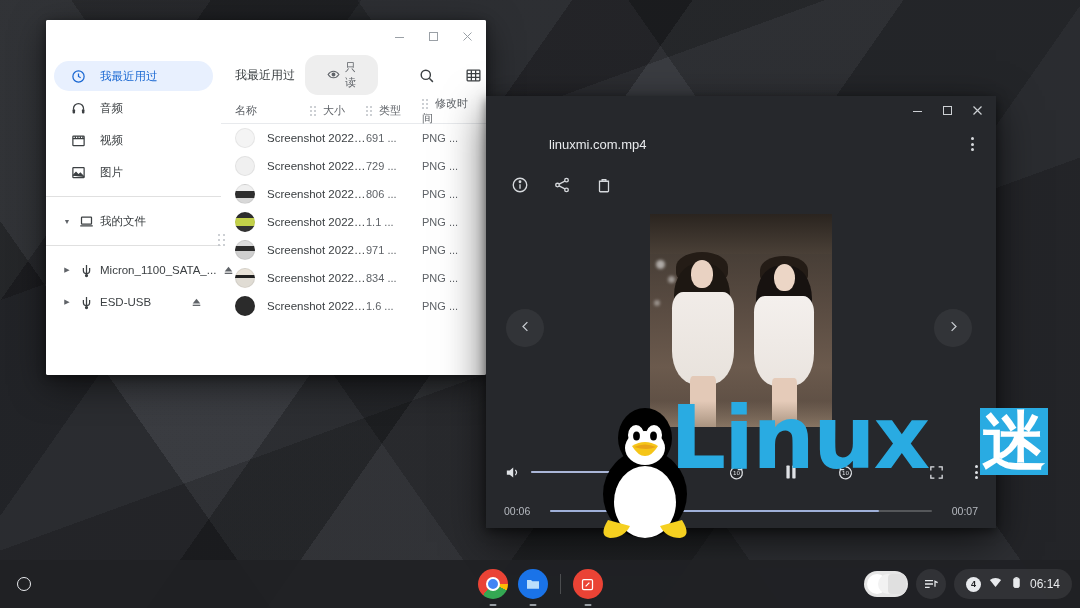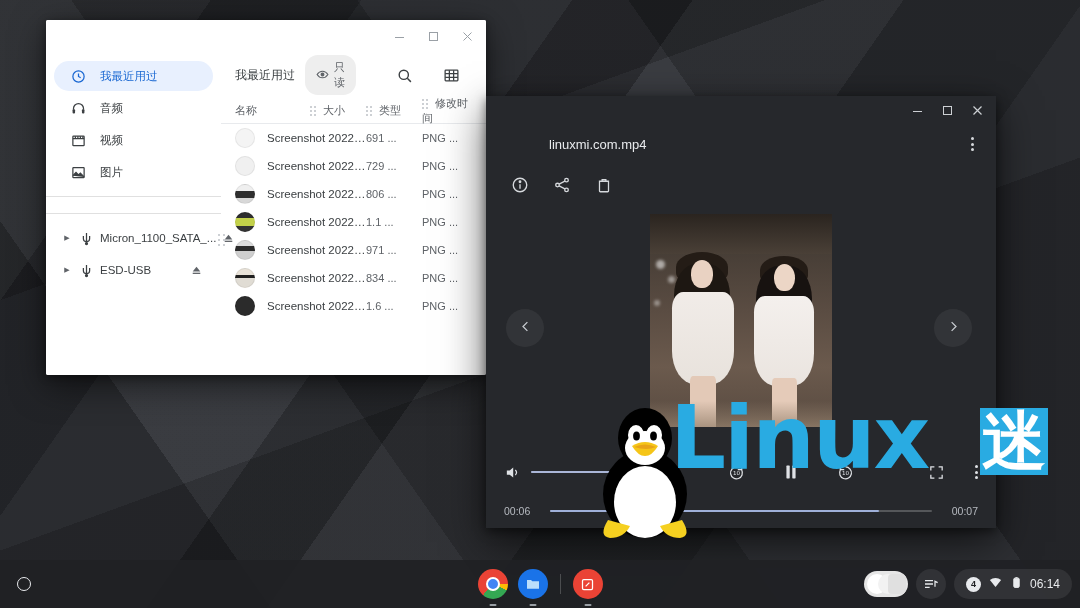--- a/index.html
+++ b/index.html
@@ -73,21 +73,21 @@
 
   
   .fw-main { flex: 1; display: flex; flex-direction: column; min-width: 0; background:#fff;}
   .fl-toolbar {
     height: 46px; flex: 0 0 46px; display: flex; align-items: center;
     padding: 0 6px 0 14px; gap: 10px;
   }
   .fl-title { font-size: 12px; color: #3c4043; white-space: nowrap; }
   .ro-badge {
     display: inline-flex; align-items: center; gap: 5px; background: #eeeeee;
-    border-radius: 13px; padding: 5px 11px; font-size: 11px; color: #5f6368;
+    border-radius: 13px; padding: 5px 22px; font-size: 11px; color: #5f6368;
   }
   .tb-spacer { flex: 1; }
   .tb-btn {
     width: 30px; height: 30px; display: flex; align-items: center; justify-content: center;
     color: #3c4043; border-radius: 50%; margin-left: 20px;
   }
   .az-txt { font-size: 11px; font-weight: 600; letter-spacing: -.5px; position: relative; }
   .az-txt::after { content: ""; position:absolute; left: 3px; bottom: -3px; width: 7px; height: 1.5px; background: currentColor;}
   .dots-v { display: flex; flex-direction: column; gap: 2.5px; }
   .dots-v i { width: 3px; height: 3px; border-radius: 50%; background: #3c4043; display: block; }
@@ -264,20 +264,30 @@
           <svg width="15" height="15" viewBox="0 0 24 24" fill="none" stroke="currentColor" stroke-width="2">
             <rect x="3" y="4" width="18" height="16" rx="1"></rect>
               <path d="M3 17l5-5 4 4 3-3 6 6" fill="currentColor" stroke="currentColor"></path>
           </svg>
         </span>
         <span class="nav-label">图片</span>
       </div>
 
       <div class="nav-sep"></div>
 
+      <div class="nav-item tree">
+        <span class="nav-tri">▼</span>
+        <span class="nav-ico">
+          <svg width="15" height="15" viewBox="0 0 24 24" fill="none" stroke="currentColor" stroke-width="2">
+            <rect x="4" y="5" width="16" height="11" rx="1"></rect>
+              <path d="M2 19h20"></path>
+          </svg>
+        </span>
+        <span class="nav-label">我的文件</span>
+      </div>
 
 
       <div class="nav-sep"></div>
 
       <div class="nav-item tree">
         <span class="nav-tri">▶</span>
         <span class="nav-ico">
           <svg width="15" height="15" viewBox="0 0 24 24" fill="none" stroke="currentColor" stroke-width="2">
             <path d="M12 3v15"></path>
               <path d="M7 8v4a5 5 0 005 5 5 5 0 005-5V8"></path>

